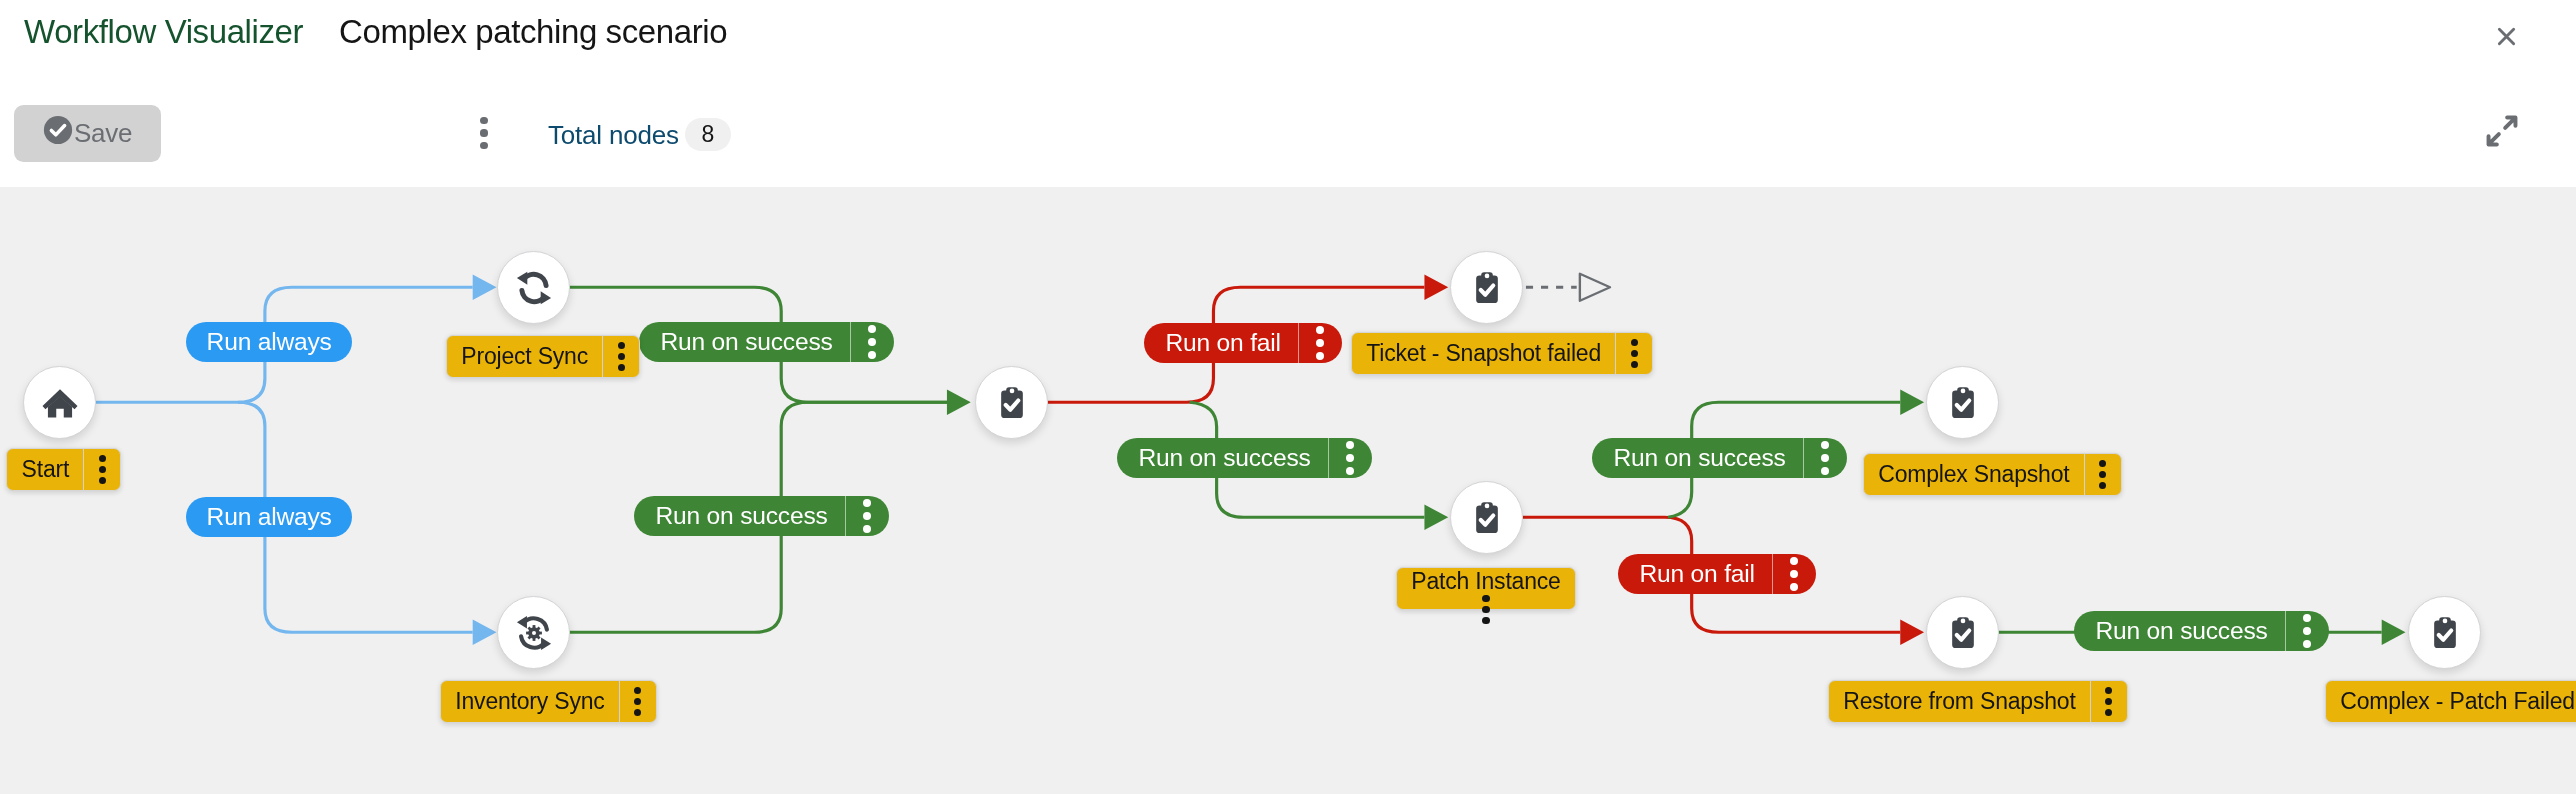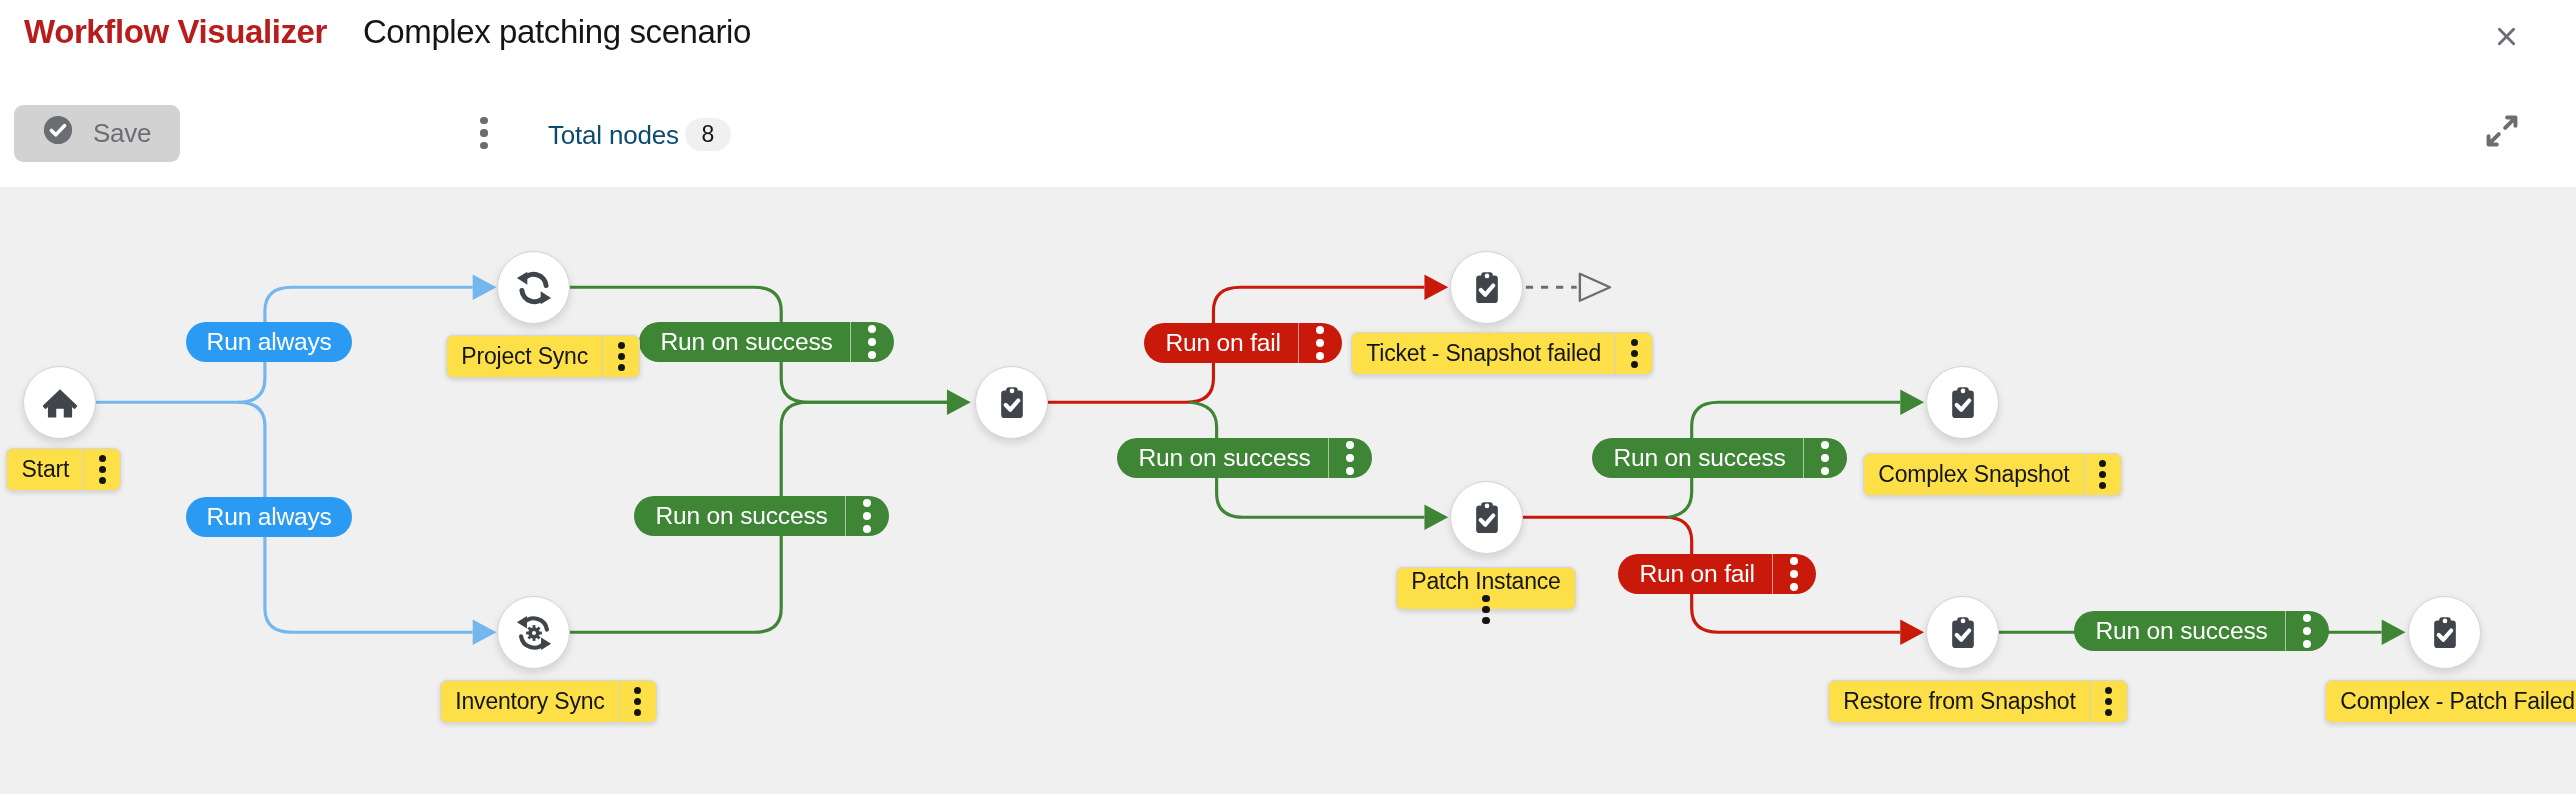--- a/index.html
+++ b/index.html
@@ -1,51 +1,51 @@
 <!DOCTYPE html>
 <html style="font-size:12.7px"><head>
 <meta charset="utf-8">
 <style>
   html,body{margin:0;padding:0;width:2576px;height:795px;overflow:hidden;background:#ffffff;
     font-family:"Liberation Sans","DejaVu Sans",sans-serif;}
   #app{position:relative;width:2576px;height:795px;}
 
   
   .titlebar{position:absolute;left:24px;top:12.7px;display:flex;align-items:baseline;gap:36px;}
-  .title{font-size:33px;font-weight:700;color:#b91c1c;letter-spacing:-0.4px;}
+  .title{font-size:33px;font-weight:400;color:#14532d;letter-spacing:-0.4px;}
   .subtitle{font-size:33px;font-weight:500;color:#151515;letter-spacing:-0.4px;}
   .iconbtn{position:absolute;background:none;border:none;padding:0;cursor:pointer;display:flex;
     align-items:center;justify-content:center;}
   #close-btn{left:2486px;top:17.4px;width:41px;height:41px;}
   #expand-btn{left:2478px;top:108px;width:48px;height:48px;}
 
   
   .btn{position:absolute;top:105px;height:57px;border-radius:9.5px;display:flex;align-items:center;
-    gap:20px;font-size:26px;padding:0 28.6px;box-sizing:border-box;cursor:pointer;border:none;
+    gap:1px;font-size:26px;padding:0 28.6px;box-sizing:border-box;cursor:pointer;border:none;
     font-family:inherit;letter-spacing:-0.2px;}
   #save-btn{left:14.3px;background:#d2d2d2;color:#6a6e73;}
   #addstep-btn{left:228px;background:#ffffff;border:1.6px solid #0066cc;color:#0066cc;}
   #toolbar-kebab{left:465px;top:111px;width:38px;height:44px;}
   .kebab-dots{display:flex;flex-direction:column;align-items:center;}
   .kebab-dots span{border-radius:50%;}
   #toolbar-kebab .kebab-dots{gap:5.6px;}
   #toolbar-kebab .kebab-dots span{width:7.1px;height:7.1px;background:#6a6e73;}
   #total-label{position:absolute;left:548px;top:119px;font-size:26px;font-weight:500;color:#0c4a6e;
     line-height:33px;letter-spacing:-0.2px;}
   #total-badge{position:absolute;left:685px;top:118px;height:33px;min-width:46px;border-radius:16.7px;
     background:#f0f0f0;color:#151515;font-size:23px;display:flex;align-items:center;justify-content:center;
     box-sizing:border-box;padding:0 14.3px;}
 
   
   #canvas-bg{position:absolute;left:0;top:187px;width:2576px;height:608px;background:#f0f0f0;}
   #edges{position:absolute;left:0;top:0;width:2576px;height:795px;}
   .node{position:absolute;width:73px;height:73px;margin:-36px 0 0 -36px;border-radius:50%;
     background:#ffffff;border:1.6px solid #d3d4d6;box-shadow:0 4px 8px rgba(0,0,0,.13);
     display:flex;align-items:center;justify-content:center;box-sizing:border-box;cursor:pointer;}
-  .plaque{position:absolute;height:43px;background:#fde047;border:0.8px solid #d6d6d6;border-radius:7.1px;
+  .plaque{position:absolute;height:43px;background:#eab308;border:0.8px solid #d6d6d6;border-radius:7.1px;
     box-shadow:0 1.6px 4.8px rgba(21,21,21,.14);display:flex;align-items:center;font-size:23px;
     color:#151515;box-sizing:border-box;letter-spacing:-0.2px;white-space:nowrap;}
   .plaque .lbl{padding:0 14.3px;}
   .plaque .sep{width:0.8px;align-self:stretch;background:#d2d2d2;}
   .plaque .kb{width:36px;height:100%;display:flex;align-items:center;justify-content:center;cursor:pointer;}
   .plaque .kebab-dots{gap:4px;}
   .plaque .kebab-dots span{width:7.1px;height:7.1px;background:#151515;}
   .pill{position:absolute;height:40px;border-radius:23px;display:flex;align-items:center;color:#ffffff;
     font-size:24.6px;white-space:nowrap;letter-spacing:-0.2px;cursor:pointer;}
   .pill .lbl{padding:0 17.4px 0 21.4px;}

